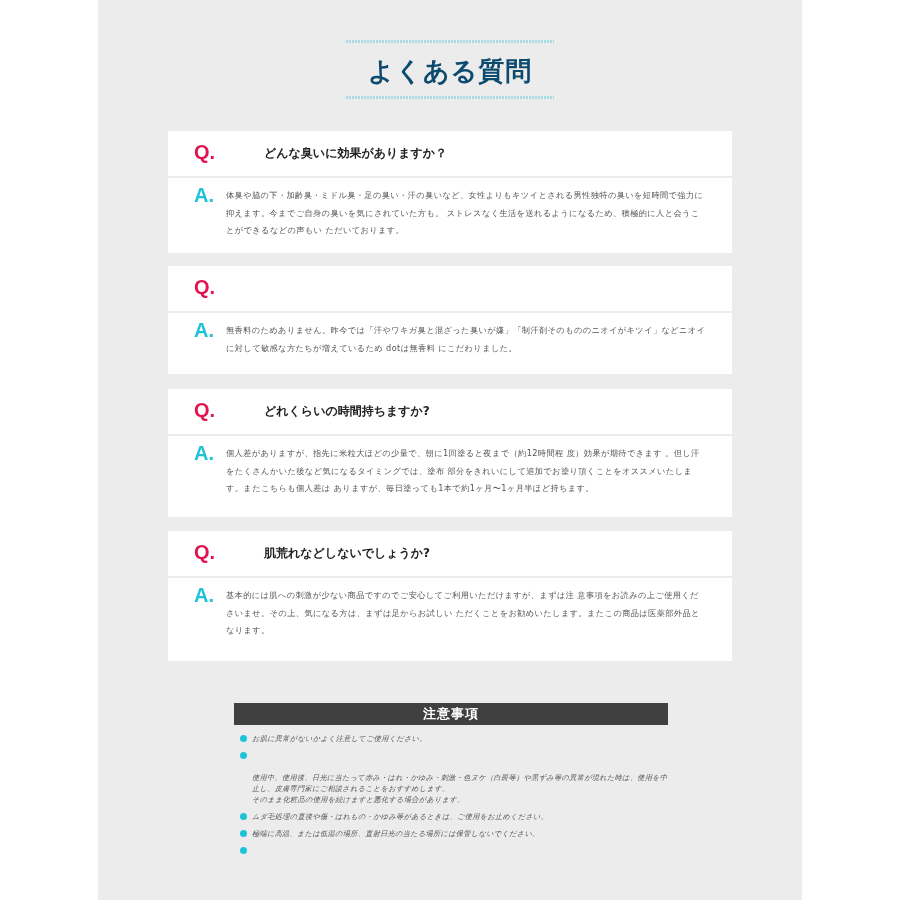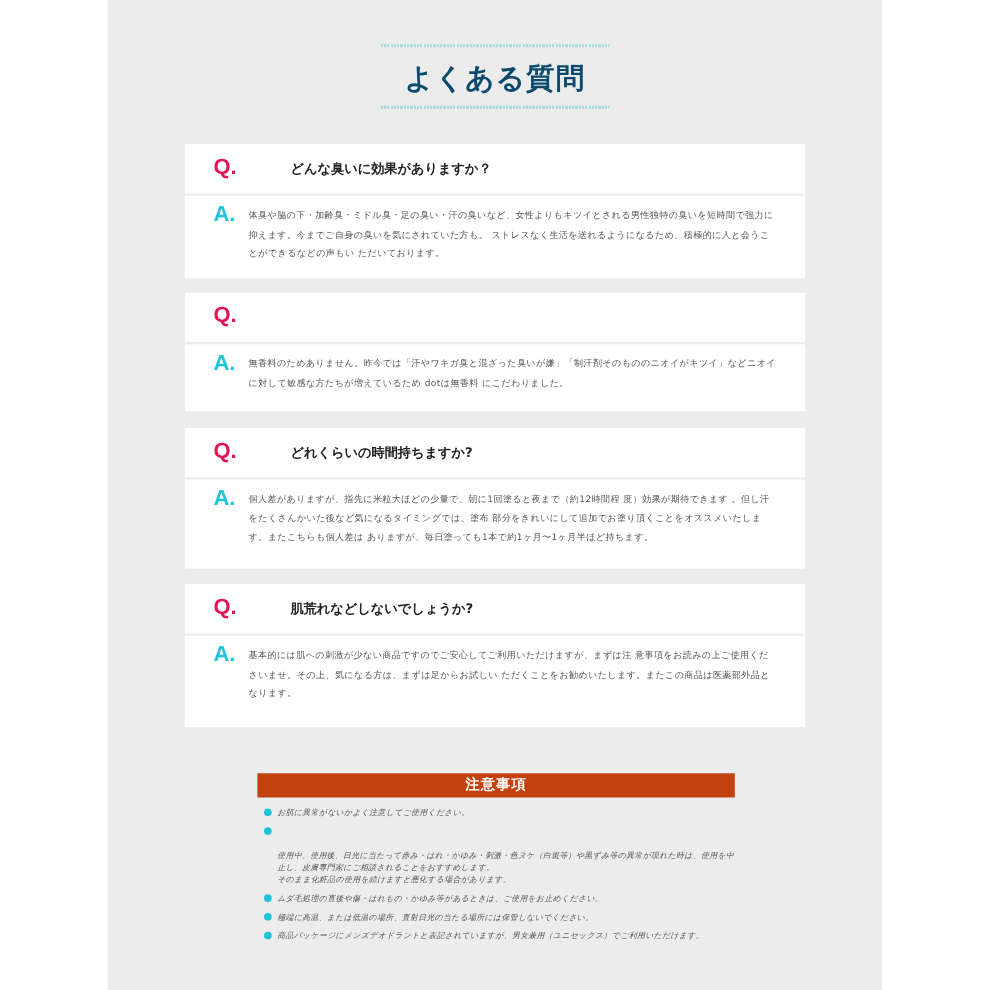--- a/index.html
+++ b/index.html
@@ -61,21 +61,21 @@
   }
   .a-text {
     position: absolute; left: 58px; top: 9px; width: 480px;
     font-size: 8.2px; line-height: 17.5px; color: #555;
     letter-spacing: 0.4px;
   }
   .notice {
     position: absolute; left: 234px; top: 703px; width: 434px;
   }
   .notice-head {
-    height: 22px; background: #c2410c;
+    height: 22px; background: #404040;
     color: #ffffff; font-weight: bold; font-size: 13px;
     text-align: center; line-height: 22px; letter-spacing: 1px;
   }
   .notice-list { list-style: none; margin: 8px 0 0 0; padding: 0; }
   .notice-item {
     position: relative; padding-left: 18px; margin-bottom: 6px;
     font-size: 7.2px; line-height: 11px; color: #555;
     letter-spacing: 0.3px;
     font-style: italic;
   }
@@ -154,16 +154,15 @@
     <li class="notice-item">
       <span class="bullet"></span>
       <span>ムダ毛処理の直後や傷・はれもの・かゆみ等があるときは、ご使用をお止めください。</span>
     </li>
     <li class="notice-item">
       <span class="bullet"></span>
       <span>極端に高温、または低温の場所、直射日光の当たる場所には保管しないでください。</span>
     </li>
     <li class="notice-item">
       <span class="bullet"></span>
-      <span>商品パッケージにメンズデオドラントと表記されていますが、男女兼用（ユニセックス）でご利用いただけます。</span>
     </li>
   </ul>
 </div>
 
 </body></html>

